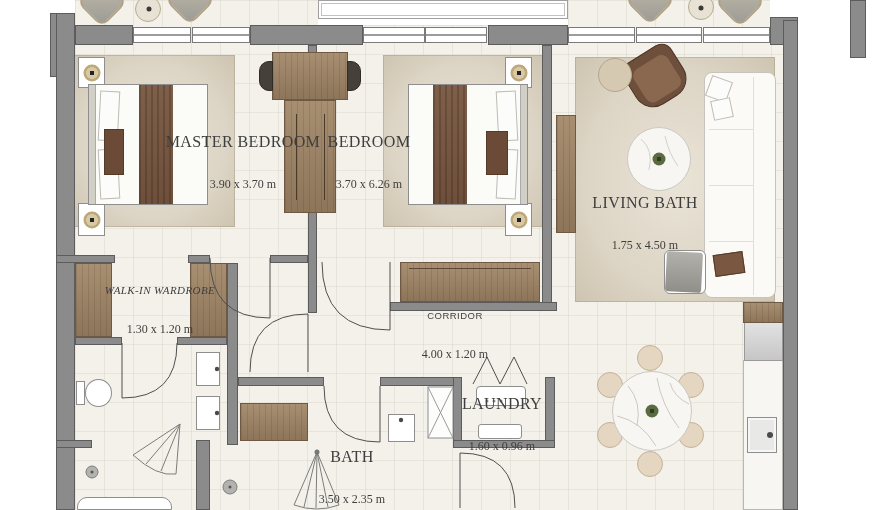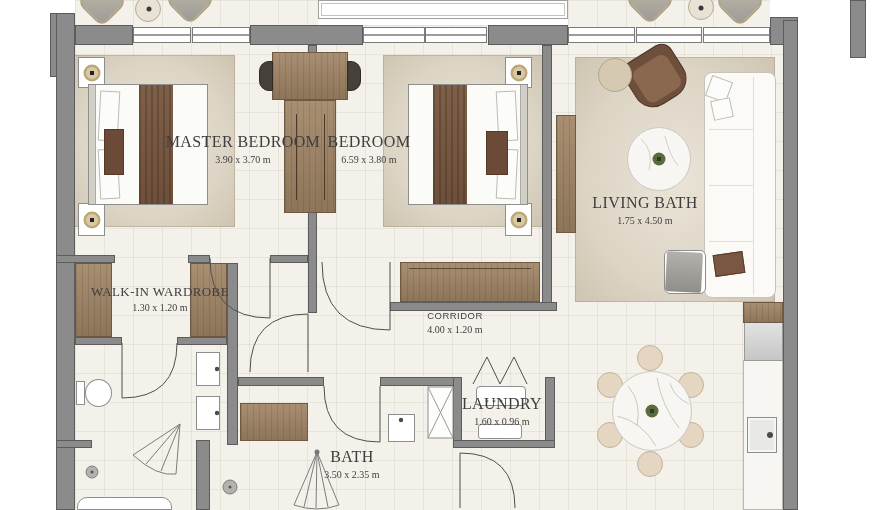--- a/index.html
+++ b/index.html
@@ -36,21 +36,21 @@
   .dchair{background:#e4d6c0;border:1px solid #c2b297;border-radius:50%;z-index:3;}
   .sofa{background:#fbfaf7;border:1px solid #c6c4bd;border-radius:8px;z-index:3;}
   .sofaline{position:absolute;background:#e0ded6;z-index:4;}
   .lounge{background:linear-gradient(135deg,#c5bda9,#9a9a96);border:2px solid #b0a184;
           border-radius:9px;z-index:3;}
   .btable{background:#e8e2d4;border:1px solid #b5ab92;z-index:3;}
   .graythrow{background:linear-gradient(180deg,#b2b1ac,#8f8e89);border-radius:3px;z-index:4;}
   .lbl{position:absolute;transform:translateX(-50%);text-align:center;color:#3e3e3e;
        white-space:nowrap;z-index:9;line-height:1.35;}
   .lname{font-size:16px;letter-spacing:.4px;}
-  .ldims{font-size:10px;}
+  .ldims{font-size:12px;margin-top:23px;}
   .sans .lname{font-family:"Liberation Sans", sans-serif;font-size:9.5px;letter-spacing:.5px;}
   svg.overlay{position:absolute;left:0;top:0;z-index:7;pointer-events:none;}
 </style>
 </head>
 <body>
 
 <div class="plan">
 
   <div class="abs floor" style="left:75px;top:25px;width:708px;height:485px;"></div>
   <div class="abs floor" style="left:75px;top:0;width:243px;height:26px;"></div>
@@ -219,28 +219,28 @@
     <path d="M628,386 Q642,402 637,426 M657,378 Q662,406 679,428 M617,416 Q641,421 656,446 M670,383 Q674,397 689,404" stroke="#cbc9c2" fill="none"></path>
     <path d="M641,139 Q654,150 649,170 M665,136 Q669,154 678,166" stroke="#d2d0c9" fill="none"></path>
   </svg>
 
   <div class="lbl" style="left:243px;top:131px;">
     <div class="lname">MASTER BEDROOM</div>
     <div class="ldims">3.90 x 3.70 m</div>
   </div>
   <div class="lbl" style="left:369px;top:131px;">
     <div class="lname">BEDROOM</div>
-    <div class="ldims">6.59 x 3.80 m</div>
+    <div class="ldims">3.70 x 6.26 m</div>
   </div>
   <div class="lbl" style="left:645px;top:192px;">
     <div class="lname">LIVING BATH</div>
     <div class="ldims">1.75 x 4.50 m</div>
   </div>
   <div class="lbl" style="left:160px;top:283px;">
-    <div class="lname" style="font-size:13px;">WALK-IN WARDROBE</div>
+    <div class="lname" style="font-size:11px;font-style:italic;">WALK-IN WARDROBE</div>
     <div class="ldims">1.30 x 1.20 m</div>
   </div>
   <div class="lbl sans" style="left:455px;top:310px;">
     <div class="lname">CORRIDOR</div>
     <div class="ldims">4.00 x 1.20 m</div>
   </div>
   <div class="lbl" style="left:502px;top:393px;">
     <div class="lname">LAUNDRY</div>
     <div class="ldims">1.60 x 0.96 m</div>
   </div>

